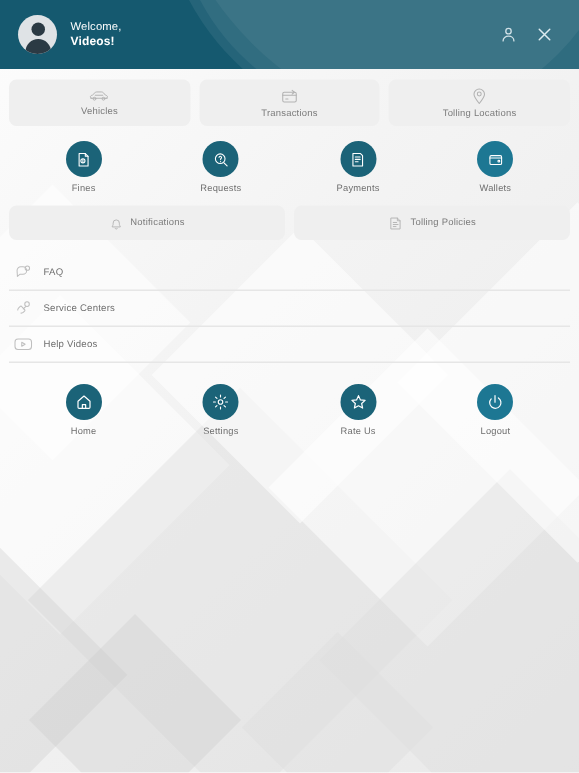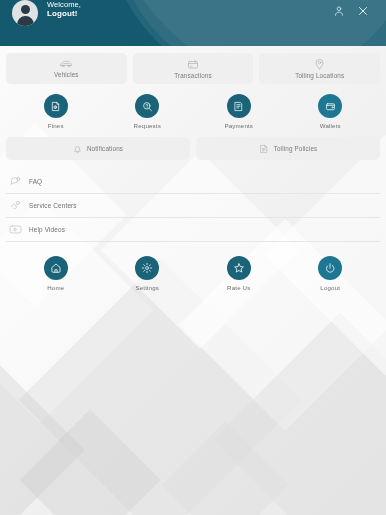--- a/index.html
+++ b/index.html
@@ -36,21 +36,21 @@
   #bg .shard.mid  { background: rgba(222,222,222,0.45); }
 
   
   #header {
     position: relative;
     z-index: 3;
     height: 46px;
     background: #15596f;
     overflow: hidden;
     display: flex;
-    align-items: flex-start;
+    align-items: center;
     padding: 0 12px;
     box-sizing: border-box;
   }
   #header .arc {
     position: absolute;
     border-radius: 50%;
     pointer-events: none;
   }
   #header .arc1 {
     width: 340px; height: 340px;
@@ -224,21 +224,21 @@
     <div class="arc arc1"></div>
     <div class="arc arc2"></div>
 
     <div class="avatar">
       <div class="head"></div>
       <div class="body"></div>
     </div>
 
     <div class="welcome">
       <div class="l1">Welcome,</div>
-      <div class="l2">Logout!</div>
+      <div class="l2">Videos!</div>
     </div>
 
     <div class="spacer"></div>
 
     <div class="hdr-ico">
       <svg width="12" height="12" viewBox="0 0 24 24" fill="none" stroke="#cfe0e6" stroke-width="1.8" stroke-linecap="round" stroke-linejoin="round">
         <circle cx="12" cy="7.5" r="3.6"></circle>
         <path d="M4.8 20.5c0-3.8 3.2-6.3 7.2-6.3s7.2 2.5 7.2 6.3"></path>
       </svg>
     </div>

